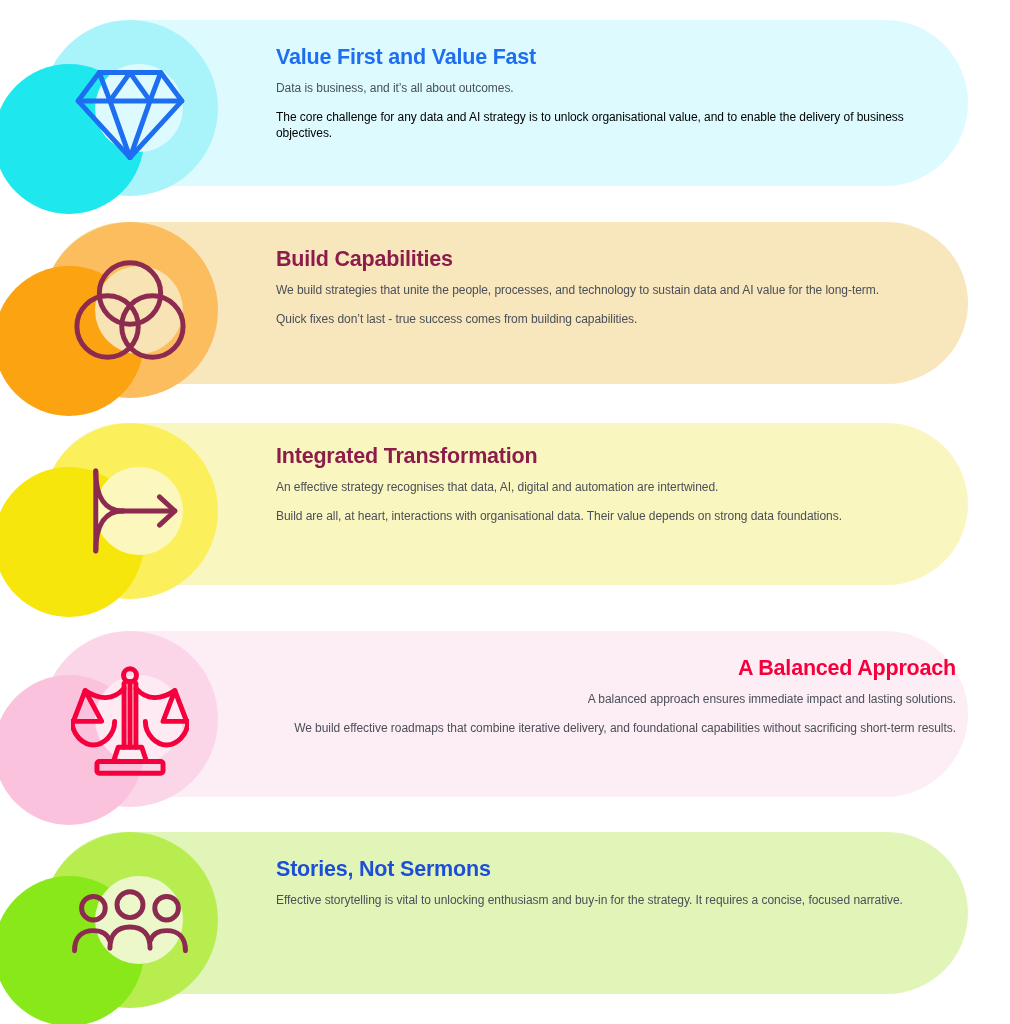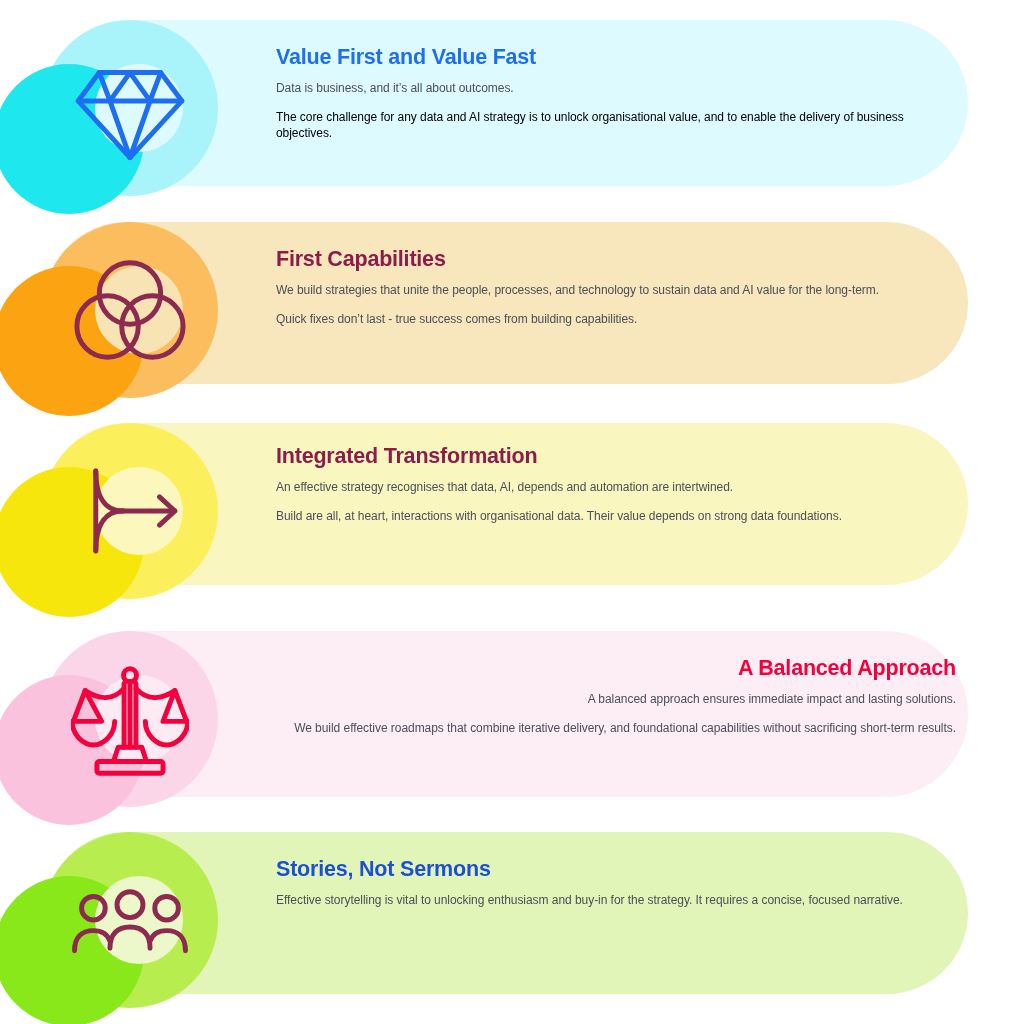--- a/index.html
+++ b/index.html
@@ -137,21 +137,21 @@
         <div class="circ-pale" style="background: rgb(247, 227, 180);"></div>
         <svg viewBox="0 0 100 100" class="icon-svg">
           <g stroke="#8c2b4f" fill="none" stroke-width="4.2" stroke-linecap="round" stroke-linejoin="round">
             <circle cx="50" cy="36" r="26"></circle>
             <circle cx="31" cy="64" r="26"></circle>
             <circle cx="69" cy="64" r="26"></circle>
           </g>
         </svg>
       </div>
       <div class="content" style="top: 26px;">
-        <div class="card-title" style="color: rgb(140, 29, 74);">First Capabilities</div>
+        <div class="card-title" style="color: rgb(140, 29, 74);">Build Capabilities</div>
         <div class="card-line" style="color: rgb(74, 79, 88);">We build strategies that unite the people, processes, and technology to sustain data and AI value for the long-term.</div>
         <div class="card-line" style="color: rgb(74, 79, 88);">Quick fixes don’t last - true success comes from building capabilities.</div>
       </div>
     </div>
     <div class="card" style="top: 423px; height: 162px;">
       <div class="card-bg" style="background: rgb(250, 246, 192);"></div>
       <div class="iconwrap">
         <div class="circ-main" style="background: rgb(251, 240, 92);"></div>
         <div class="circ-blob" style="background: rgb(247, 230, 11);"></div>
         <div class="circ-pale" style="background: rgb(252, 247, 188);"></div>
@@ -160,21 +160,21 @@
             <path d="M21 16 L21 84"></path>
             <path d="M21 16 C21 40 30 50 44 50"></path>
             <path d="M21 84 C21 60 30 50 44 50"></path>
             <path d="M44 50 L88 50"></path>
             <path d="M75 38 L88 50 L75 62"></path>
           </g>
         </svg>
       </div>
       <div class="content" style="top: 22px;">
         <div class="card-title" style="color: rgb(140, 29, 74);">Integrated Transformation</div>
-        <div class="card-line" style="color: rgb(74, 79, 88);">An effective strategy recognises that data, AI, depends and automation are intertwined.</div>
+        <div class="card-line" style="color: rgb(74, 79, 88);">An effective strategy recognises that data, AI, digital and automation are intertwined.</div>
         <div class="card-line" style="color: rgb(74, 79, 88);">Build are all, at heart, interactions with organisational data. Their value depends on strong data foundations.</div>
       </div>
     </div>
     <div class="card" style="top: 631px; height: 166px;">
       <div class="card-bg" style="background: rgb(253, 238, 245);"></div>
       <div class="iconwrap">
         <div class="circ-main" style="background: rgb(251, 214, 232);"></div>
         <div class="circ-blob" style="background: rgb(251, 194, 222);"></div>
         <div class="circ-pale" style="background: rgb(253, 234, 243);"></div>
         <svg viewBox="0 0 100 100" class="icon-svg">

